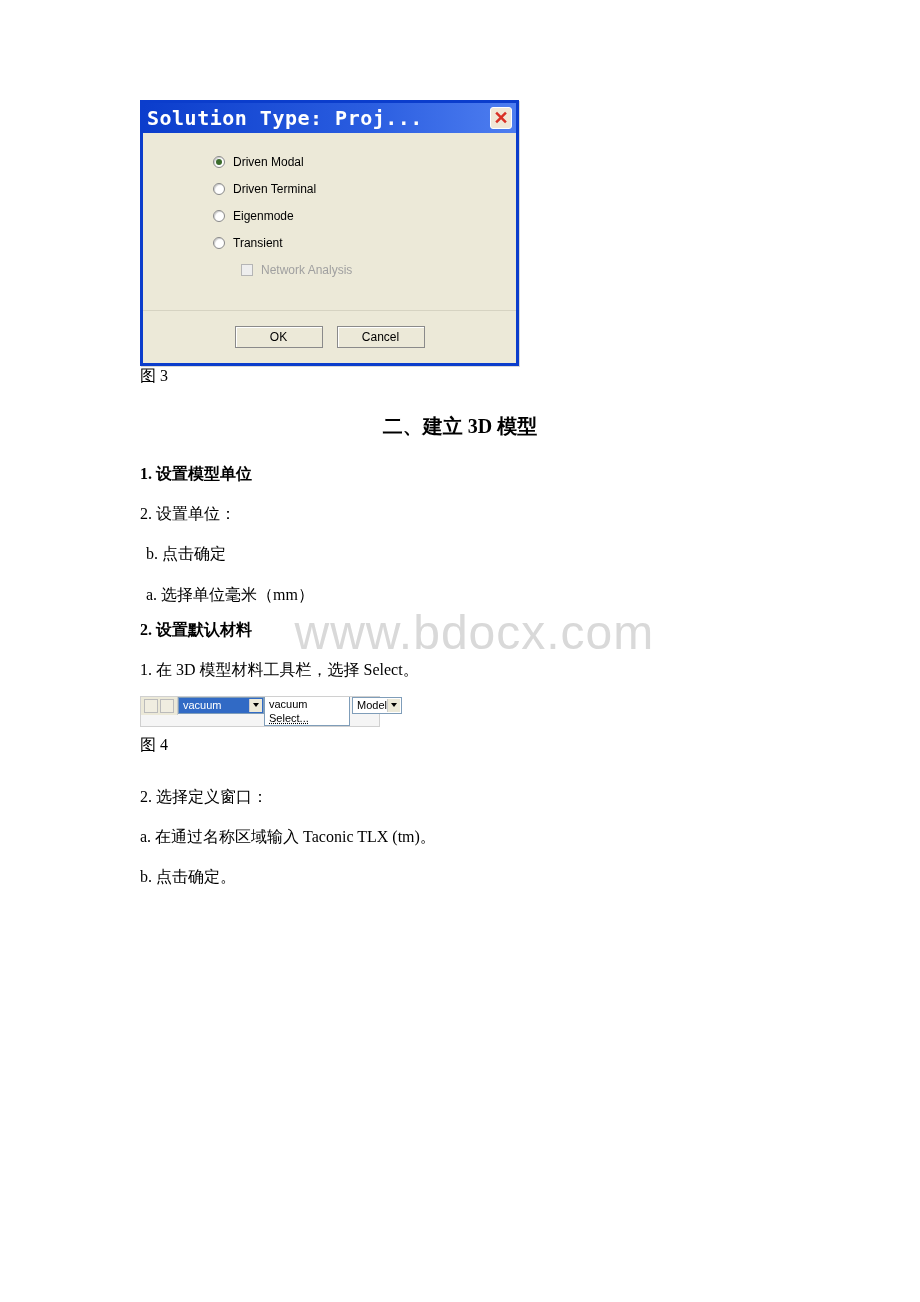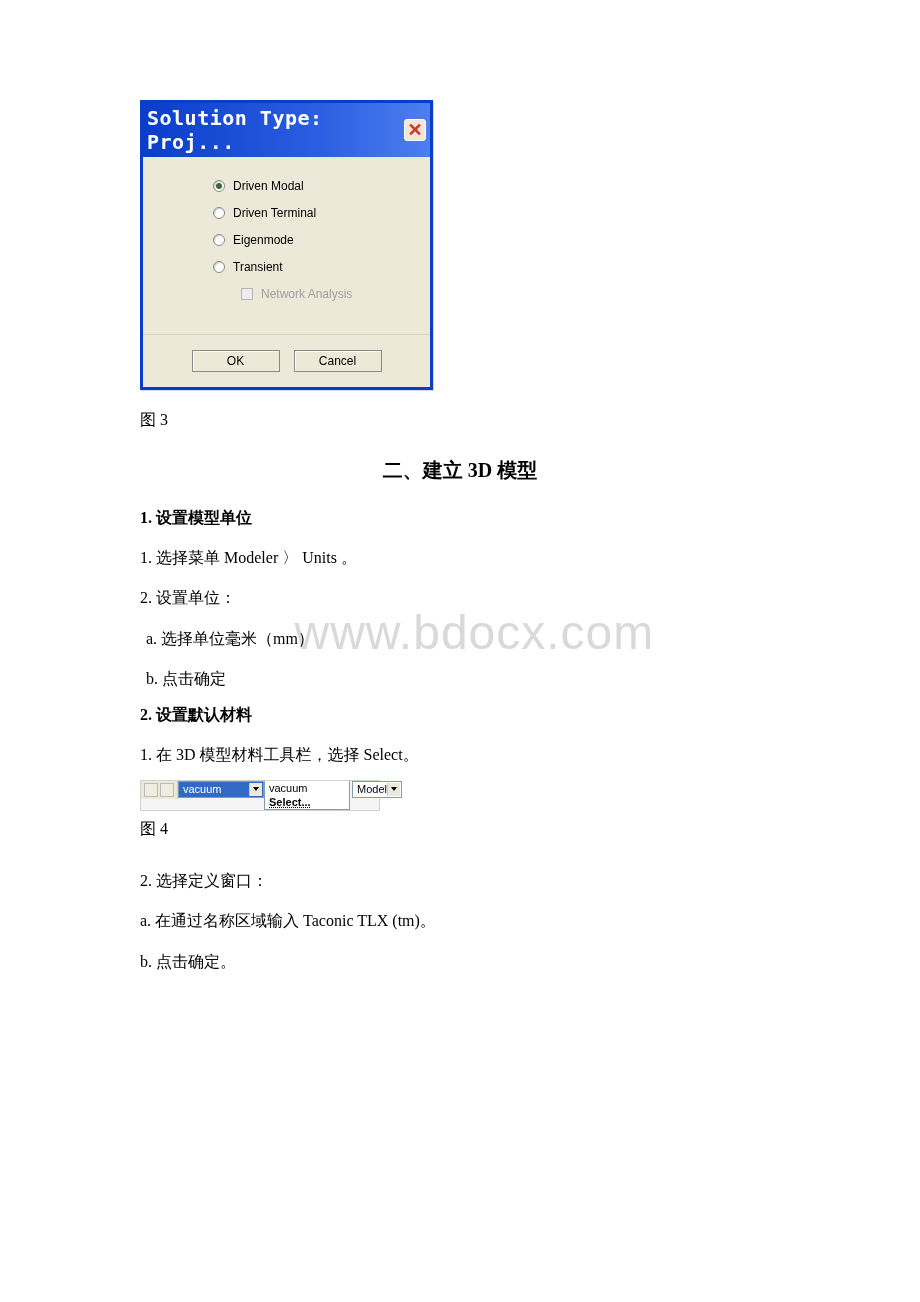--- a/index.html
+++ b/index.html
@@ -5,23 +5,23 @@
     * { margin: 0; padding: 0; box-sizing: border-box; }
     body {
       background: #ffffff;
       font-family: "SimSun", "宋体", "Times New Roman", serif;
       width: 920px;
       padding: 100px 140px 40px 140px;
       position: relative;
     }
     .dialog {
       border: 3px solid #0b3dcc;
-      width: 293px;
+      width: 379px;
       background: #ece9d8;
-      margin-bottom: 20px;
+      margin-bottom: 0;
       box-shadow: 1px 1px 0 rgba(0,0,0,0.15);
     }
     .titlebar {
       background: linear-gradient(to right, #0b3dcc, #2a5de0 60%, #4e7ef0);
       display: flex;
       align-items: center;
       padding: 3px 4px;
     }
     .titlebar-text {
       color: #ffffff;
@@ -196,21 +196,21 @@
     .tb-dropdown-list {
       border: 1px solid #7f9db9;
       border-top: none;
       background: #fff;
       width: 86px;
     }
     .tb-drop-item {
       padding: 1px 4px;
       font-size: 11px;
     }
-    .tb-drop-item.hilite { text-decoration: underline dotted; font-weight: bold; }
+    .tb-drop-item.hilite { text-decoration: underline dotted; }
     .tb-col { display: flex; flex-direction: row; }
   </style>
 </head>
 <body>
 
 <div class="content">
 
   <div class="dialog">
     <div class="titlebar">
       <span class="titlebar-text">Solution Type: Proj...</span>
@@ -249,24 +249,23 @@
         </div>
     </div>
   </div>
 
   <div class="caption">图 3</div>
 
   <div class="section-title">二、建立 3D 模型</div>
 
   <div class="subheading">1. 设置模型单位</div>
 
-  <div class="body-text">1. 选择菜单 Modeler 〉 Units 。</div>
   <div class="body-text">2. 设置单位：</div>
+  <div class="body-text body-text-indent">b. 点击确定</div>
   <div class="body-text body-text-indent">a. 选择单位毫米（mm）</div>
-  <div class="body-text body-text-indent">b. 点击确定</div>
 
   <div class="subheading"> 2. 设置默认材料</div>
 
   <div class="body-text">1. 在 3D 模型材料工具栏，选择 Select。</div>
 
   <div class="toolbar-img">
     <div class="tb-left-btns">
       <div class="mini-btn"></div>
       <div class="mini-btn"></div>
     </div>

